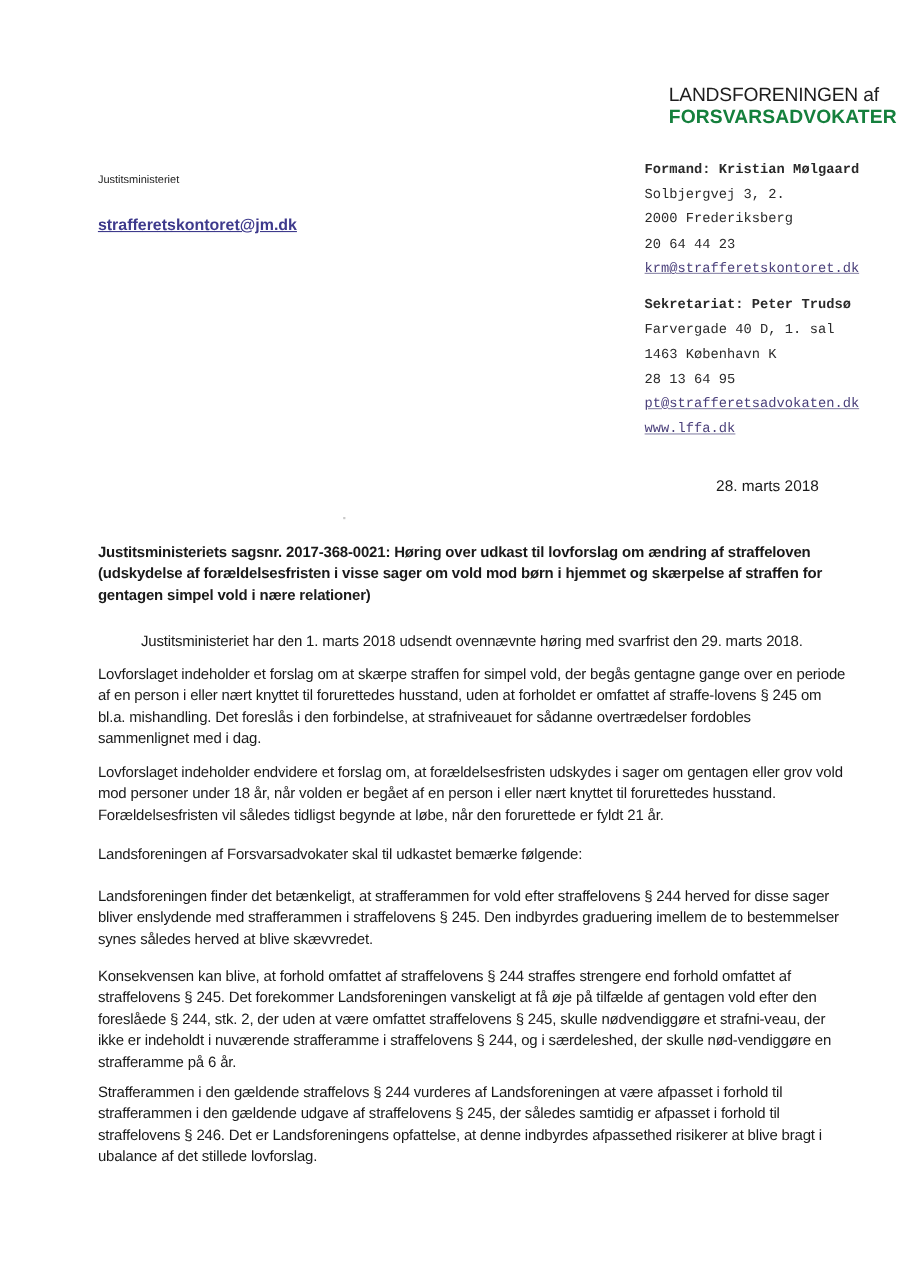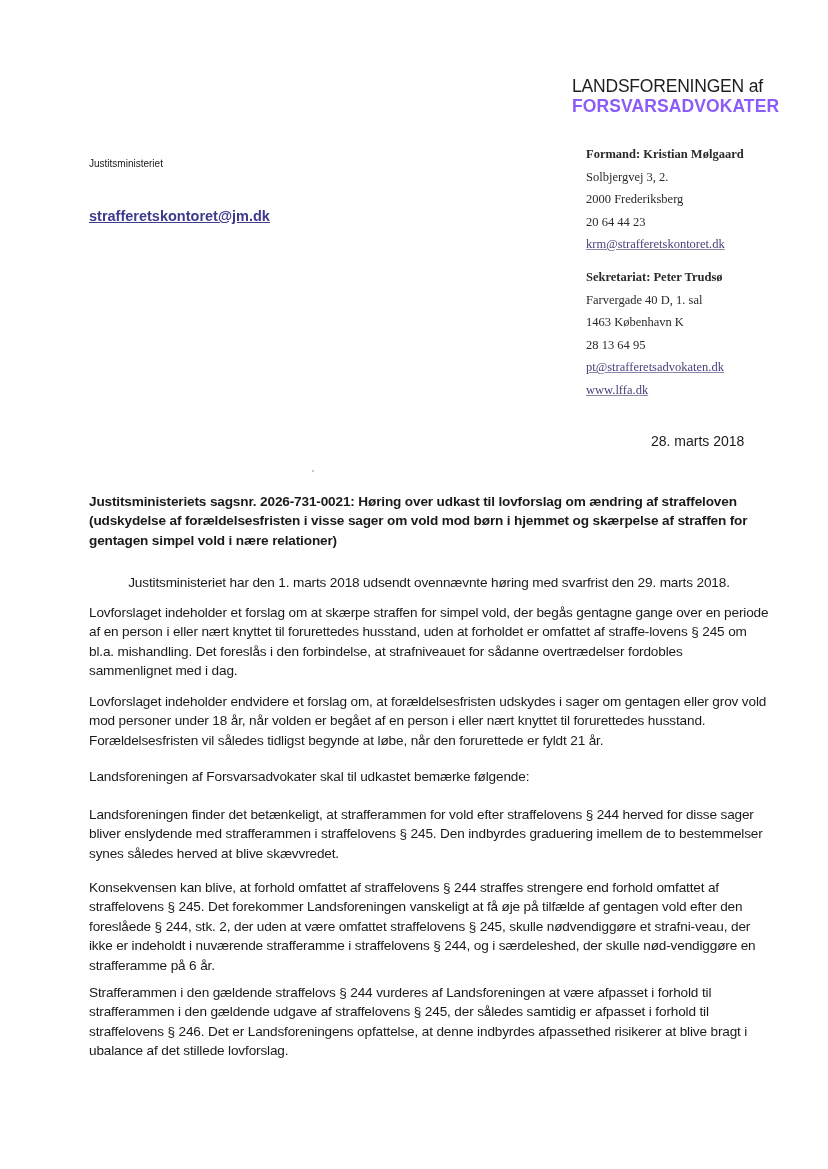--- a/index.html
+++ b/index.html
@@ -1,30 +1,30 @@
 <!DOCTYPE html>
 <html><head>
   <meta charset="utf-8">
   <style>
     html, body { margin: 0; padding: 0; background: #ffffff; }
     body {
       width: 828px; height: 1169px; position: relative; overflow: hidden;
       font-family: "Liberation Sans", "DejaVu Sans", sans-serif; color: #1a1a1a;
     }
     .abs { position: absolute; }
-    .logo { left: 572px; top: 78px; line-height: 1; }
+    .logo { left: 608px; top: 78px; line-height: 1; }
     .logo .l1 { font-size: 17.5px; letter-spacing: -0.2px; color: #1e1e1e; font-weight: normal; }
-    .logo .l2 { font-size: 17.5px; font-weight: bold; letter-spacing: 0.1px; color: #8b5cf6; margin-top: 2px; }
-    .serif { font-family: Liberation Serif, serif; font-size: 12.5px; color: #2a2a2a; }
+    .logo .l2 { font-size: 17.5px; font-weight: bold; letter-spacing: 0.1px; color: #15803d; margin-top: 2px; }
+    .serif { font-family: Liberation Mono, monospace; font-size: 12.5px; color: #2a2a2a; }
     .contact { left: 586px; }
     .contact div { height: 22.5px; line-height: 22.5px; white-space: nowrap; }
     .contact .hd { font-weight: bold; }
     .link-serif { color: #4a3f7a; text-decoration: underline; text-decoration-color: #8a86a8; }
     .recipient { left: 89px; top: 158px; font-size: 10px; color: #1a1a1a; }
-    .recip-email { left: 89px; top: 208px; font-size: 14.5px; font-weight: bold; color: #3e3a8c; text-decoration: underline; }
+    .recip-email { left: 89px; top: 197px; font-size: 14.5px; font-weight: bold; color: #3e3a8c; text-decoration: underline; }
     .date { left: 651px; top: 433px; font-size: 14px; color: #1a1a1a; }
     .body-text { left: 89px; width: 680px; font-size: 13.6px; line-height: 19.4px; color: #1a1a1a; letter-spacing: -0.15px; }
     .subject { top: 492px; font-weight: bold; }
     .p { margin: 0; }
     .speck { left: 312px; top: 470px; width: 2px; height: 2px; background: #c9c9c9; }
   </style>
 </head>
 <body>
 
 <div class="abs logo">
@@ -49,21 +49,21 @@
   <div><span class="link-serif">www.lffa.dk</span></div>
 </div>
 
 <div class="abs recipient">Justitsministeriet</div>
 <div class="abs recip-email">strafferetskontoret@jm.dk</div>
 
 <div class="abs date">28. marts 2018</div>
 
 <div class="abs speck"></div>
 
-<div class="abs body-text subject">Justitsministeriets sagsnr. 2026-731-0021: Høring over udkast til lovforslag om ændring af straffeloven (udskydelse af forældelsesfristen i visse sager om vold mod børn i hjemmet og skærpelse af straffen for gentagen simpel vold i nære relationer)</div>
+<div class="abs body-text subject">Justitsministeriets sagsnr. 2017-368-0021: Høring over udkast til lovforslag om ændring af straffeloven (udskydelse af forældelsesfristen i visse sager om vold mod børn i hjemmet og skærpelse af straffen for gentagen simpel vold i nære relationer)</div>
 
 <p class="abs body-text p" style="top:573px;text-align:center;">Justitsministeriet har den 1. marts 2018 udsendt ovennævnte høring med svarfrist den 29. marts 2018.</p>
 <p class="abs body-text p" style="top:603px;">Lovforslaget indeholder et forslag om at skærpe straffen for simpel vold, der begås gentagne gange over en periode af en person i eller nært knyttet til forurettedes husstand, uden at forholdet er omfattet af straffe-lovens § 245 om bl.a. mishandling. Det foreslås i den forbindelse, at strafniveauet for sådanne overtrædelser fordobles sammenlignet med i dag.</p>
 <p class="abs body-text p" style="top:692px;">Lovforslaget indeholder endvidere et forslag om, at forældelsesfristen udskydes i sager om gentagen eller grov vold mod personer under 18 år, når volden er begået af en person i eller nært knyttet til forurettedes husstand. Forældelsesfristen vil således tidligst begynde at løbe, når den forurettede er fyldt 21 år.</p>
 <p class="abs body-text p" style="top:767px;">Landsforeningen af Forsvarsadvokater skal til udkastet bemærke følgende:</p>
 <p class="abs body-text p" style="top:805px;">Landsforeningen finder det betænkeligt, at strafferammen for vold efter straffelovens § 244 herved for disse sager bliver enslydende med strafferammen i straffelovens § 245. Den indbyrdes graduering imellem de to bestemmelser synes således herved at blive skævvredet.</p>
 <p class="abs body-text p" style="top:878px;">Konsekvensen kan blive, at forhold omfattet af straffelovens § 244 straffes strengere end forhold omfattet af straffelovens § 245. Det forekommer Landsforeningen vanskeligt at få øje på tilfælde af gentagen vold efter den foreslåede § 244, stk. 2, der uden at være omfattet straffelovens § 245, skulle nødvendiggøre et strafni-veau, der ikke er indeholdt i nuværende strafferamme i straffelovens § 244, og i særdeleshed, der skulle nød-vendiggøre en strafferamme på 6 år.</p>
 <p class="abs body-text p" style="top:983px;">Strafferammen i den gældende straffelovs § 244 vurderes af Landsforeningen at være afpasset i forhold til strafferammen i den gældende udgave af straffelovens § 245, der således samtidig er afpasset i forhold til straffelovens § 246. Det er Landsforeningens opfattelse, at denne indbyrdes afpassethed risikerer at blive bragt i ubalance af det stillede lovforslag.</p>
 
 </body></html>

